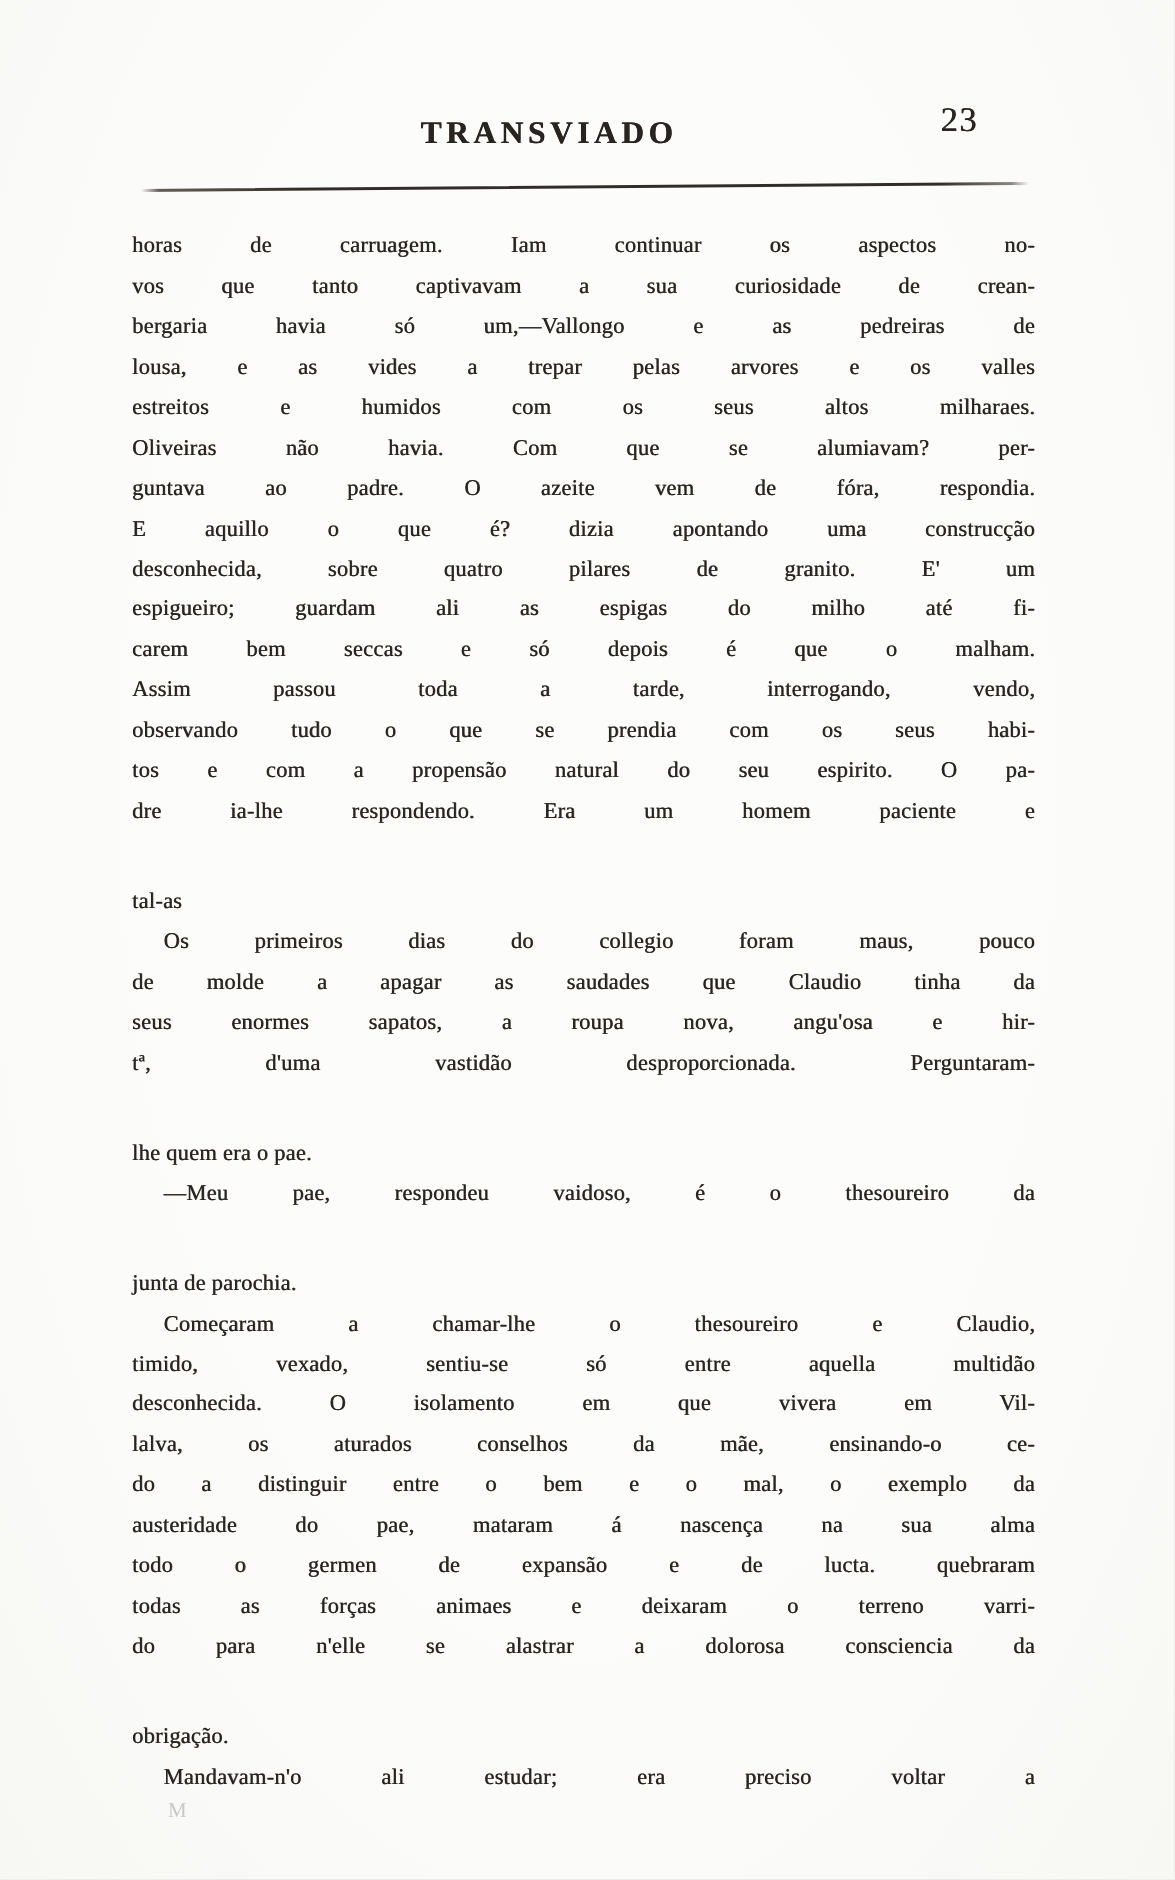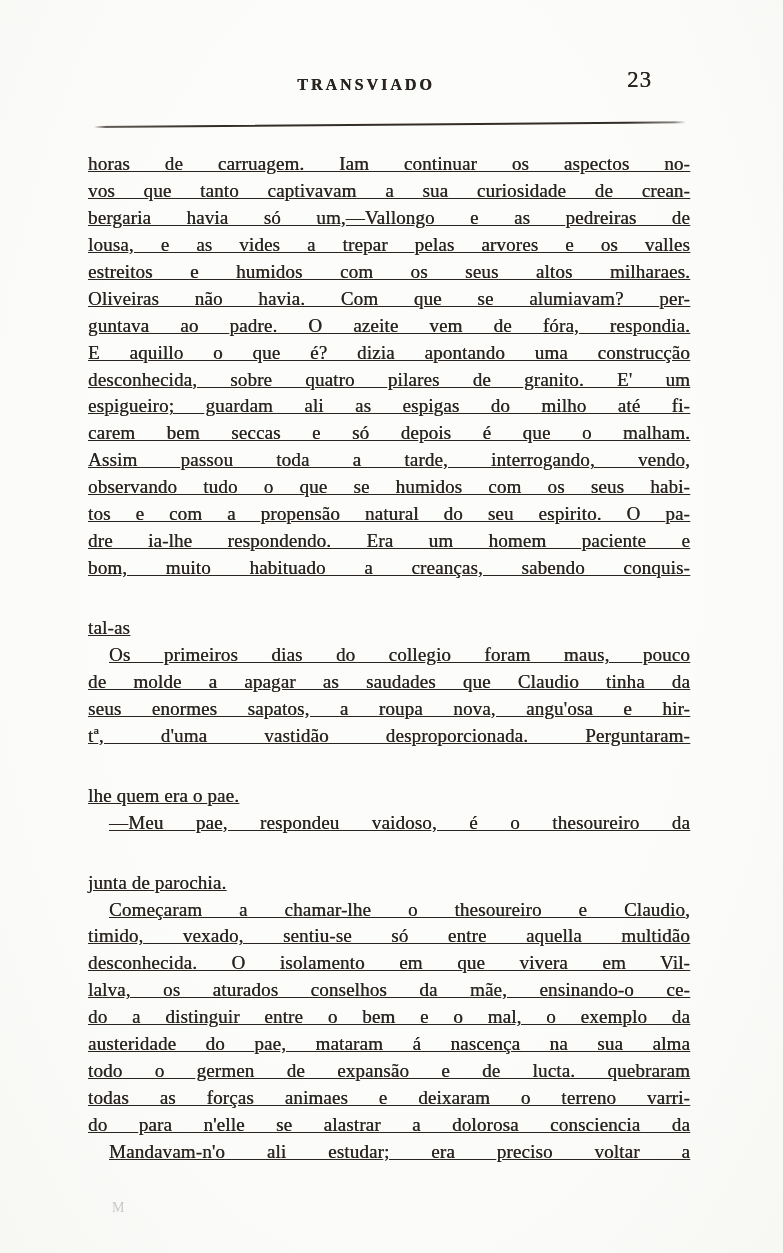--- a/index.html
+++ b/index.html
@@ -26,21 +26,21 @@
     width: 602px;
     height: 30px;
   }
   .running-title {
     position: absolute;
     left: 0;
     right: 18px;
     top: 6px;
     text-align: center;
     transform: translateX(-14px);
-    font-size: 16px;
+    font-size: 21px;
     font-weight: bold;
     letter-spacing: 3px;
     text-shadow: 0.3px 0 0 currentColor;
   }
   .page-number {
     position: absolute;
     right: 38px;
     top: -3px;
     font-size: 23px;
     letter-spacing: 1px;
@@ -67,27 +67,26 @@
   
   .text-block {
     position: absolute;
     left: 88px;
     top: 151px;
     width: 602px;
   }
   .line {
     line-height: 26.95px;
     height: 26.95px;
-    font-size: 19px;
+    font-size: 15px;
     letter-spacing: 0.15px;
     white-space: normal;
     text-align: justify;
     text-align-last: justify;
     text-shadow: 0.35px 0 0 rgba(41,36,31,0.85);
-    text-decoration: underline;
   }
   .line.end {
     text-align-last: left;
     margin-top: 33px;
   }
   .line.indent {
     text-indent: 21px;
   }
   
   .smudge {
@@ -117,39 +116,39 @@
       <div class="line">bergaria havia só um,—Vallongo e as pedreiras de</div>
       <div class="line">lousa, e as vides a trepar pelas arvores e os valles</div>
       <div class="line">estreitos e humidos com os seus altos milharaes.</div>
       <div class="line">Oliveiras não havia. Com que se alumiavam? per-</div>
       <div class="line">guntava ao padre. O azeite vem de fóra, respondia.</div>
       <div class="line">E aquillo o que é? dizia apontando uma construcção</div>
       <div class="line">desconhecida, sobre quatro pilares de granito. E' um</div>
       <div class="line">espigueiro; guardam ali as espigas do milho até fi-</div>
       <div class="line">carem bem seccas e só depois é que o malham.</div>
       <div class="line">Assim passou toda a tarde, interrogando, vendo,</div>
-      <div class="line">observando tudo o que se humidos com os seus habi-</div>
+      <div class="line">observando tudo o que se prendia com os seus habi-</div>
       <div class="line">tos e com a propensão natural do seu espirito. O pa-</div>
       <div class="line">dre ia-lhe respondendo. Era um homem paciente e</div>
-      <div class="line">bom, muito habituado a creanças, sabendo conquis-</div>
       <div class="line end">tal-as</div>
       <div class="line indent">Os primeiros dias do collegio foram maus, pouco</div>
       <div class="line">de molde a apagar as saudades que Claudio tinha da</div>
       <div class="line">seus enormes sapatos, a roupa nova, angu'osa e hir-</div>
       <div class="line">tª, d'uma vastidão desproporcionada. Perguntaram-</div>
       <div class="line end">lhe quem era o pae.</div>
       <div class="line indent">—Meu pae, respondeu vaidoso, é o thesoureiro da</div>
       <div class="line end">junta de parochia.</div>
       <div class="line indent">Começaram a chamar-lhe o thesoureiro e Claudio,</div>
       <div class="line">timido, vexado, sentiu-se só entre aquella multidão</div>
       <div class="line">desconhecida. O isolamento em que vivera em Vil-</div>
       <div class="line">lalva, os aturados conselhos da mãe, ensinando-o ce-</div>
       <div class="line">do a distinguir entre o bem e o mal, o exemplo da</div>
       <div class="line">austeridade do pae, mataram á nascença na sua alma</div>
       <div class="line">todo o germen de expansão e de lucta. quebraram</div>
       <div class="line">todas as forças animaes e deixaram o terreno varri-</div>
       <div class="line">do para n'elle se alastrar a dolorosa consciencia da</div>
+      <div class="line end">obrigação.</div>
       <div class="line indent">Mandavam-n'o ali estudar; era preciso voltar a</div>
     </div>
 
   <div class="smudge">M</div>
 
 </div>
 
 </body></html>

